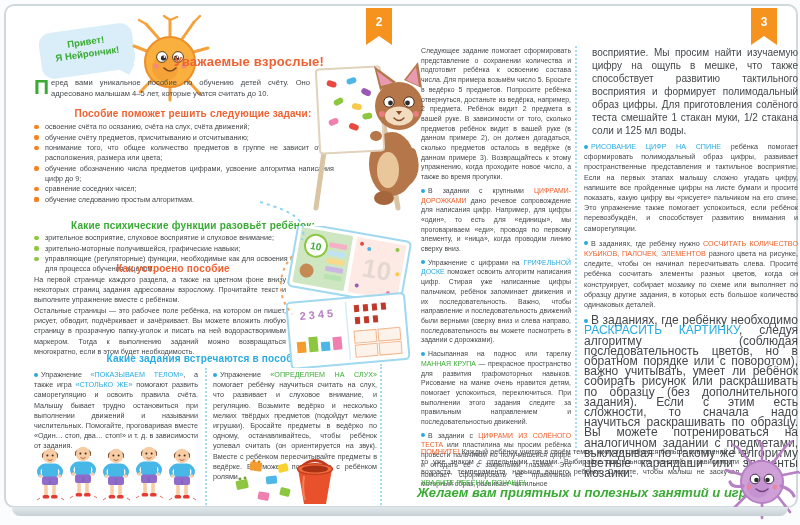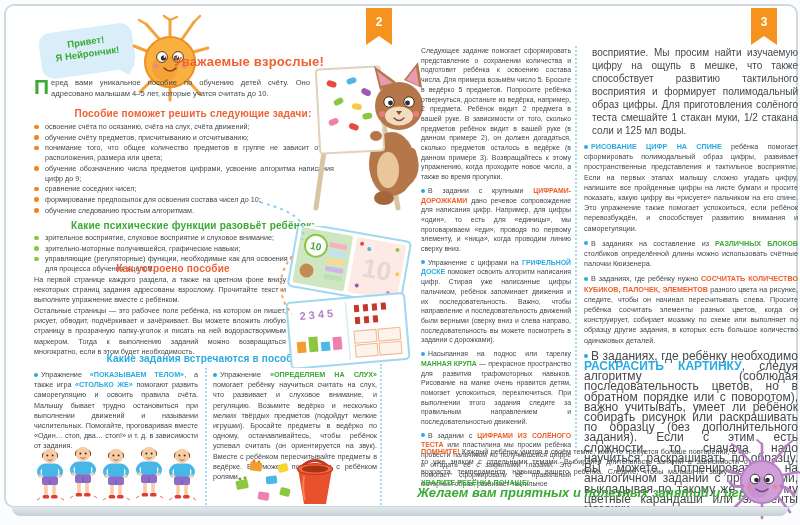--- a/index.html
+++ b/index.html
@@ -3,21 +3,21 @@
 <meta charset="utf-8">
 <style>
   html,body{margin:0;padding:0;background:#fbfcfd;}
   .stage{position:relative;width:800px;height:525px;overflow:hidden;font-family:"Liberation Sans",sans-serif;}
   .book{position:absolute;left:4px;top:4px;width:790px;height:500px;background:#fff;
         border:2px solid #cfd9de;border-radius:10px;}
   .pages-edge{position:absolute;left:12px;top:507px;width:776px;height:9px;
         background:linear-gradient(#e2e9ec,#c6d0d5);border-radius:0 0 8px 8px;}
   
   .t{position:absolute;font-size:7.2px;line-height:10.2px;color:#44484b;text-align:justify;}
-  .b{font-weight:bold;}
+  .b{font-weight:normal;}
   .blue{color:#29abe2;} .green{color:#3aaa35;} .orange{color:#ee5e2a;}
   .hd{position:absolute;font-weight:bold;text-align:center;letter-spacing:.2px;}
   .hd.orange{color:#ee6233;} .hd.green{color:#3aaa35;} .hd.blue{color:#29abe2;}
   .dot{display:inline-block;width:4px;height:4px;border-radius:50%;margin:0 3px 1px 0;vertical-align:middle;}
   .dot.blue{background:#29abe2;} 
   ul.blist{position:absolute;list-style:none;margin:0;padding:0;}
   ul.blist li{position:relative;padding-left:11px;font-size:7.2px;line-height:9.7px;color:#44484b;text-align:justify;margin-bottom:1px;}
   ul.blist li .li-dot{position:absolute;left:0;top:2.5px;width:4.5px;height:4.5px;border-radius:50%;}
   ul.orange-dots .li-dot{background:#f4821f;}
   ul.green-dots .li-dot{background:#8dc63f;}
@@ -76,21 +76,21 @@
     </div>
 
     <div class="hd orange" style="left:28px;top:102px;width:318px;font-size:10px;">Пособие поможет решить следующие задачи:</div>
 
     <ul class="blist orange-dots" style="left:28px;top:116px;width:300px;">
       <li><i class="li-dot"></i><span>освоение счёта по осязанию, счёта на слух, счёта движений;</span></li>
       <li><i class="li-dot"></i><span>обучение счёту предметов, присчитыванию и отсчитыванию;</span></li>
       <li><i class="li-dot"></i><span>понимание того, что общее количество предметов в группе не зависит от их расположения, размера или цвета;</span></li>
       <li><i class="li-dot"></i><span>обучение обозначению числа предметов цифрами, усвоение алгоритма написания цифр до 9;</span></li>
       <li><i class="li-dot"></i><span>сравнение соседних чисел;</span></li>
-      <li><i class="li-dot"></i><span>формирование предпосылок для освоения состава чисел до 10;</span></li>
+      <li><i class="li-dot"></i></li>
       <li><i class="li-dot"></i><span>обучение следованию простым алгоритмам.</span></li>
     </ul>
 
     <div class="hd green" style="left:28px;top:214px;width:318px;font-size:10px;">Какие психические функции разовьёт ребёнок:</div>
 
     <ul class="blist green-dots" style="left:28px;top:227px;width:296px;">
       <li><i class="li-dot"></i><span>зрительное восприятие, слуховое восприятие и слуховое внимание;</span></li>
       <li><i class="li-dot"></i><span>зрительно-моторные получившейся, графические навыки;</span></li>
       <li><i class="li-dot"></i><span>управляющие (регуляторные) функции, необходимые как для освоения счёта, так и для процесса обучения в целом.</span></li>
     </ul>
@@ -271,23 +271,20 @@
     </div>
 
     <div class="sep" style="left:569px;top:40px;height:402px;"></div>
 
     <div style="position:absolute;left:578px;top:40px;width:214px;">
       <div class="t" style="position:static;font-size:10px;line-height:13px;margin-bottom:5px;margin-left:8px;">восприятие. Мы просим найти изучаемую цифру на ощупь в мешке, что также способствует развитию тактильного восприятия и формирует полимодальный образ цифры. Для приготовления солёного теста смешайте 1 стакан муки, 1/2 стакана соли и 125 мл воды.</div>
       <div class="t" style="position:static;font-size:7.2px;line-height:10.2px;margin-bottom:5px;">
         <i class="dot blue"></i><span></span><span class="b blue">РИСОВАНИЕ ЦИФР НА СПИНЕ</span><span> ребёнка помогает сформировать полимодальный образ цифры, развивает пространственные представления и тактильное восприятие. Если на первых этапах малышу сложно угадать цифру, напишите все пройденные цифры на листе бумаги и просите показать, какую цифру вы «рисуете» пальчиком на его спине. Это упражнение также помогает успокоиться, если ребёнок перевозбуждён, и способствует развитию внимания и саморегуляции.</span>
       </div>
       <div class="t" style="position:static;font-size:7.2px;line-height:10.2px;margin-bottom:5px;">
-        <i class="dot blue"></i><span>В заданиях на составление из </span><span class="b green">РАЗЛИЧНЫХ БЛОКОВ</span><span> столбиков определённой длины можно использовать счётные палочки Кюизенера.</span>
-      </div>
-      <div class="t" style="position:static;font-size:7.2px;line-height:10.2px;margin-bottom:5px;">
         <i class="dot blue"></i><span>В заданиях, где ребёнку нужно </span><span class="b orange">СОСЧИТАТЬ КОЛИЧЕСТВО КУБИКОВ, ПАЛОЧЕК, ЭЛЕМЕНТОВ</span><span> разного цвета на рисунке, следите, чтобы он начинал пересчитывать слева. Просите ребёнка сосчитать элементы разных цветов, когда он конструирует, собирает мозаику по схеме или выполняет по образцу другие задания, в которых есть большое количество одинаковых деталей.</span>
       </div>
       <div class="t" style="position:static;font-size:12px;line-height:10.2px;">
         <i class="dot blue"></i><span>В заданиях, где ребёнку необходимо </span><span class="b blue">РАСКРАСИТЬ КАРТИНКУ</span><span>, следуя алгоритму (соблюдая последовательность цветов, но в обратном порядке или с поворотом), важно учитывать, умеет ли ребёнок собирать рисунок или раскрашивать по образцу (без дополнительного задания). Если с этим есть сложности, то сначала надо научиться раскрашивать по образцу. Вы можете потренироваться на аналогичном задании с предметами, выкладывая по такому же алгоритму цветные карандаши или элементы мозаики.</span>
       </div>
     </div>
 
     <div class="remember t" style="left:415px;top:441px;width:330px;font-size:7.2px;line-height:10.2px;">
       <span class="b orange">ПОМНИТЕ!</span><span> Каждый ребёнок учится в своём темпе, кому-то требуется больше повторений, а кто-то уже знаком с отдельными темами. Выбирайте длительность занятий в зависимости от возраста, темперамента, навыков вашего ребёнка. Следите, чтобы малыш не заскучал. </span><span class="b green">И ХВАЛИТЕ РЕБЁНКА ПОЧАЩЕ!</span>
     </div>

